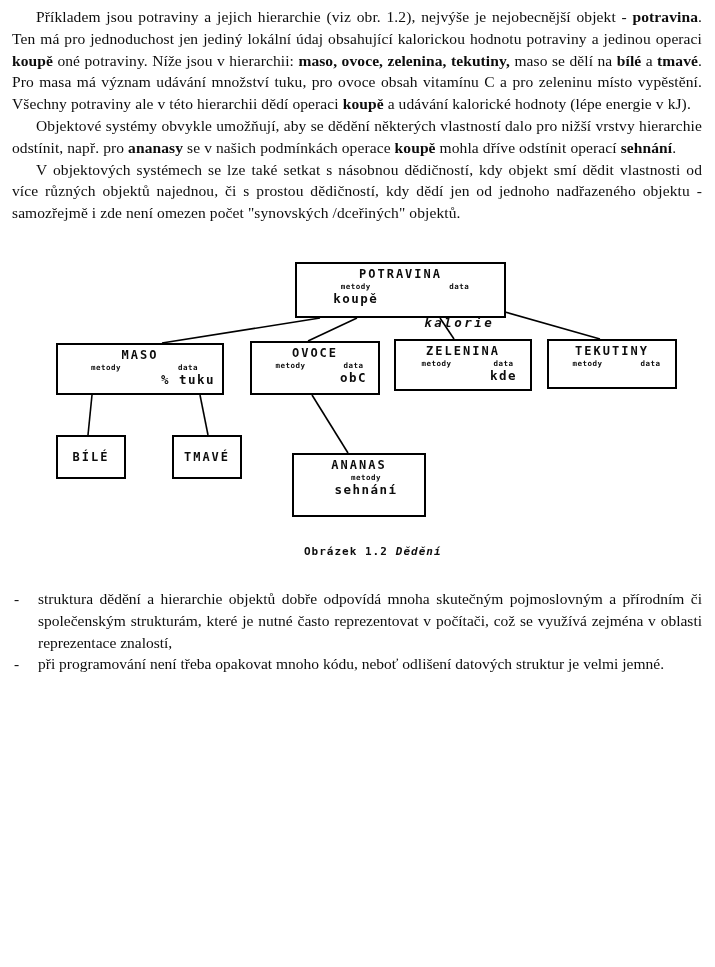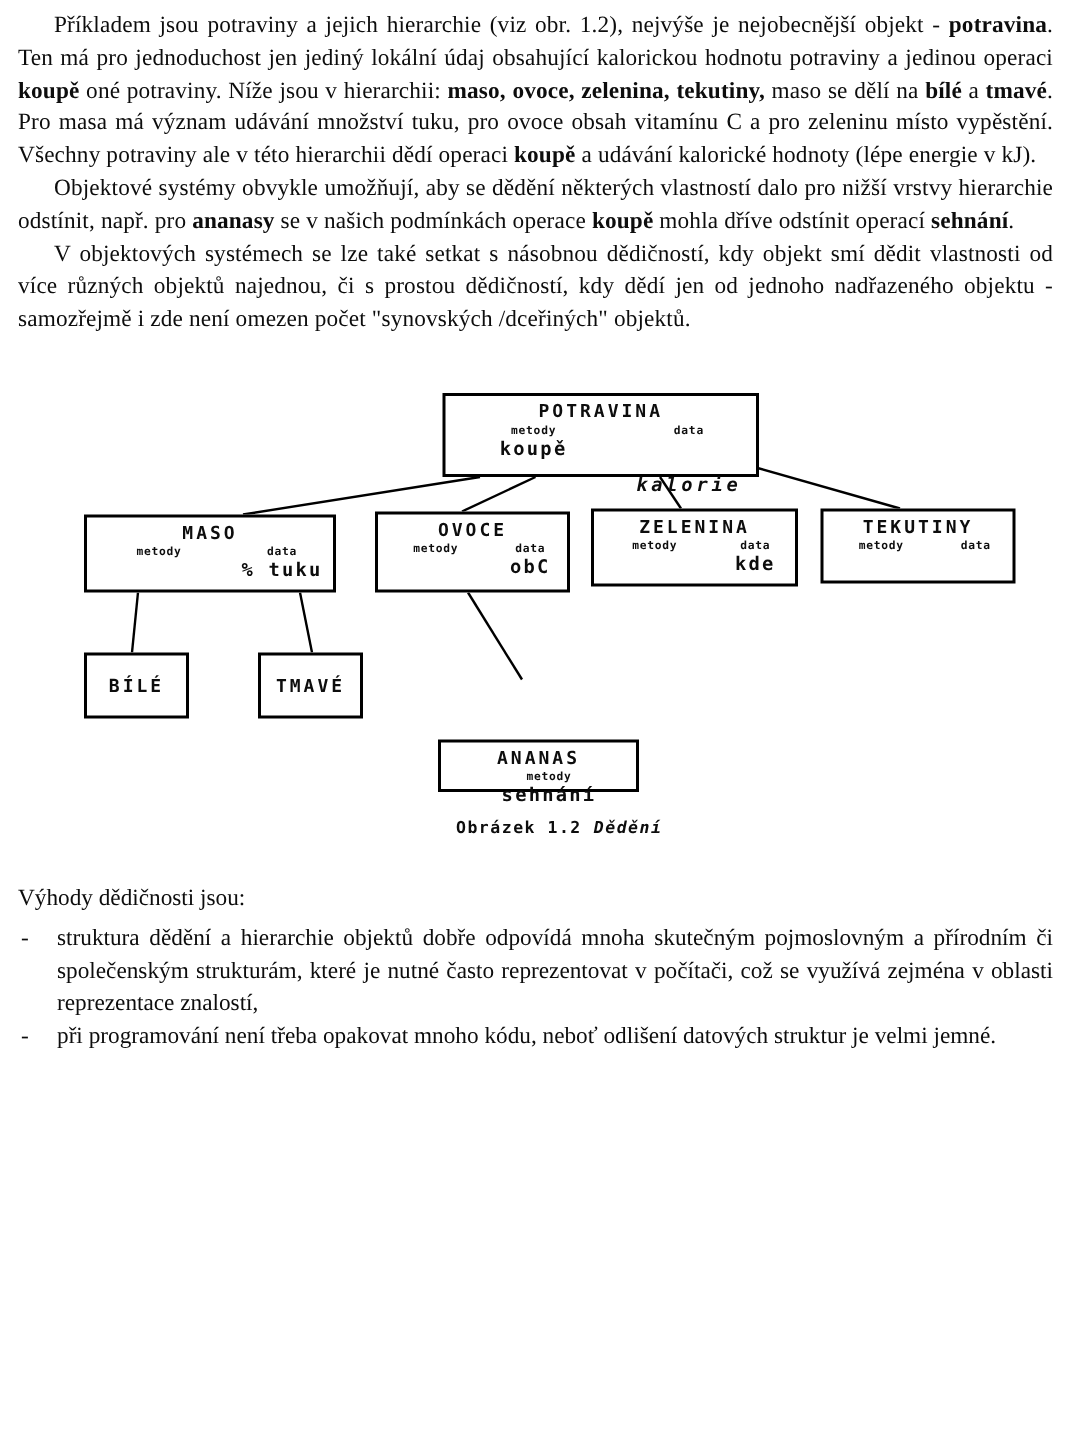--- a/index.html
+++ b/index.html
@@ -39,21 +39,21 @@
   .val.italic { font-style:italic; letter-spacing:2.5px;margin-top:24px; }
   .leafpad { padding-top:10px; }
 
   .box-potravina { left:283px; top:10px;  width:211px; height:56px; }
   .box-maso     { left:44px;  top:91px;  width:168px; height:52px; }
   .box-ovoce    { left:238px; top:89px;  width:130px; height:54px; }
   .box-zelenina { left:382px; top:87px;  width:138px; height:52px; }
   .box-tekutiny { left:535px; top:87px;  width:130px; height:50px; }
   .box-bile     { left:44px;  top:183px; width:70px;  height:44px; }
   .box-tmave    { left:160px; top:183px; width:70px;  height:44px; }
-  .box-ananas   { left:280px; top:201px; width:134px; height:35px;margin-top:40px; }
+  .box-ananas   { left:280px; top:201px; width:134px; height:64px; }
 
   .caption {
     position:absolute; left:276px; top:293px;
     font-size:11px; font-weight:700; letter-spacing:1px; white-space:nowrap;padding-left:16px;
   }
   .caption .fig-title { font-style:italic; margin-left:8px; }
 
   
   .adv { margin-top:10px; font-size:15.5px; line-height:21.8px; }
   .adv-intro { margin:0 0 5px 0; }
@@ -167,21 +167,20 @@
       </div>
     </div>
 
     <div class="caption">
       <span>Obrázek 1.2</span><span class="fig-title">Dědění</span>
     </div>
 
   </div>
 
   <div class="adv">
-    <p class="adv-intro">Výhody dědičnosti jsou:</p>
     <div class="adv-item">
       <span class="adv-marker">-</span>
       <span class="adv-text">struktura dědění a hierarchie objektů dobře odpovídá mnoha  skutečným pojmoslovným a přírodním či společenským strukturám, které je nutné  často reprezentovat v počítači, což se využívá zejména v oblasti reprezentace znalostí,</span>
     </div>
     <div class="adv-item">
       <span class="adv-marker">-</span>
       <span class="adv-text">při programování není třeba opakovat mnoho kódu, neboť odlišení datových struktur je velmi jemné.</span>
     </div>
   </div>
 

